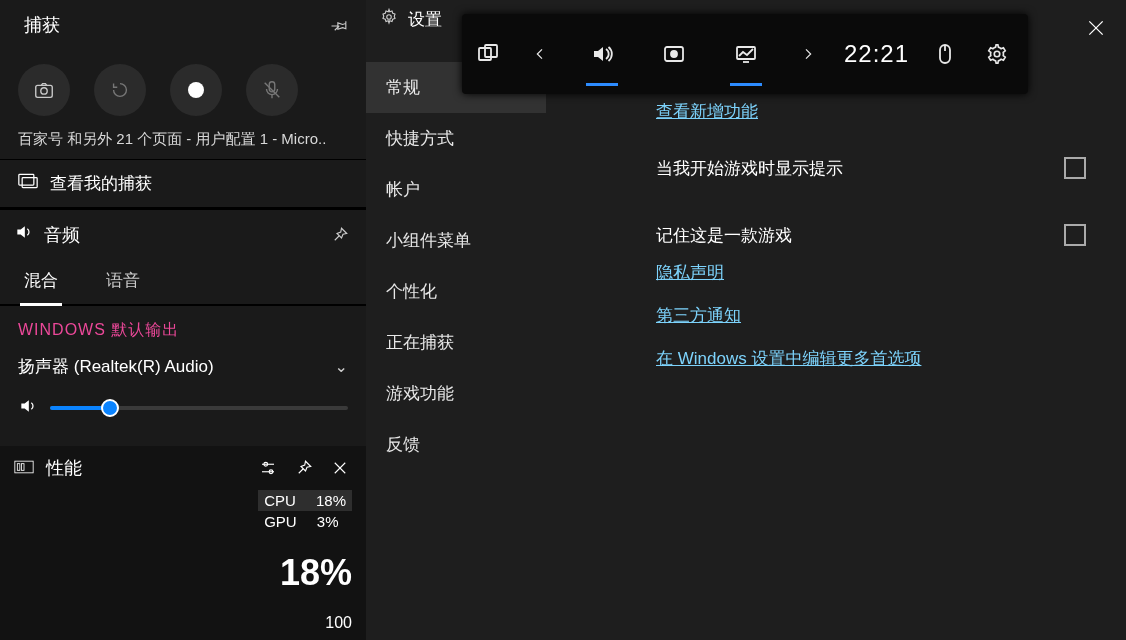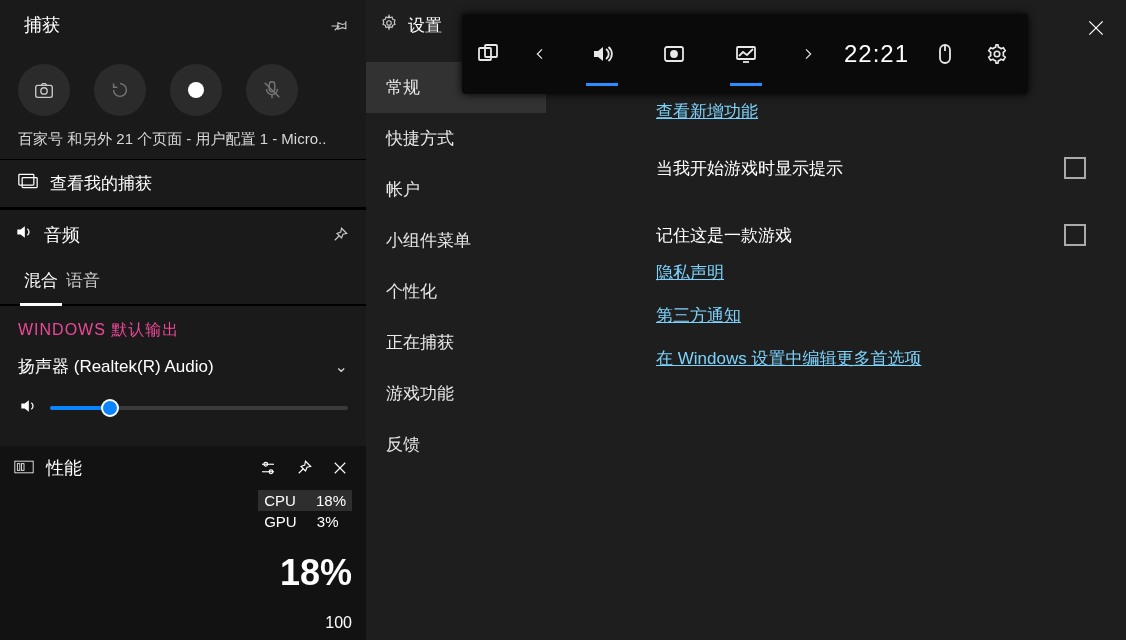--- a/index.html
+++ b/index.html
@@ -14,21 +14,21 @@
   .cap-btn { width:52px; height:52px; border-radius:50%; background:#2b2b2b; display:flex; align-items:center; justify-content:center; cursor:pointer; }
   .cap-btn.rec { background:#2b2b2b; }
   .rec-dot { width:16px; height:16px; border-radius:50%; background:#fff;}
   .cap-btn svg { width:22px; height:22px; stroke:#c8c8c8; fill:none; stroke-width:1.5;}
   .cap-btn.disabled svg { stroke:#777;}
   .cap-title { padding:0 18px 10px 18px; font-size:15px; color:#d8d8d8; white-space:nowrap; overflow:hidden; text-overflow:ellipsis; border-bottom:1px solid #000;}
   .view-cap { display:flex; align-items:center; gap:12px; padding:12px 18px; font-size:17px; border-bottom:2px solid #000;}
   .view-cap svg{ width:20px; height:16px; stroke:#fff; fill:none; stroke-width:1.5;}
   
   .aud-head { border-top:1px solid #000;}
-  .tabs { display:flex; padding:0 20px; border-bottom:2px solid #000;}
+  .tabs { display:flex; gap:40px; padding:0 20px; border-bottom:2px solid #000;}
   .tab { padding:10px 4px 12px 4px; font-size:17px; color:#ccc; cursor:pointer; position:relative;}
   .tab.active { color:#fff;}
   .tab.active::after{ content:""; position:absolute; left:0; right:0; bottom:-2px; height:3px; background:#fff;}
   .aud-body { padding:14px 18px 4px 18px;}
   .aud-label { font-size:16px; letter-spacing:1px; color:#ec4899; margin-bottom:14px;}
   .dev-row { display:flex; align-items:center; justify-content:space-between; font-size:17px; margin-bottom:18px;}
   .chev { font-size:16px; color:#ccc;}
   .vol-row { display:flex; align-items:center; gap:12px; padding:0 0 22px 0;}
   .vol-ico svg{ width:20px; height:20px; fill:#fff;}
   .slider { flex:1; height:4px; background:#3a3a3a; position:relative; border-radius:2px;}
@@ -48,21 +48,21 @@
   .perf-head .act svg{ width:18px; height:18px; stroke:#fff; fill:none; stroke-width:1.5;}
   .perf-body{ display:flex; align-items:flex-end; padding:0 14px 8px 14px; gap:20px;flex-direction:column;}
   .cpu-gpu{ font-size:15px;}
   .cpu-gpu .row{ display:flex; gap:8px; padding:2px 6px;}
   .cpu-gpu .row.hi{ background:#2e2e2e;}
   .big-pct{ font-size:36px; font-weight:600;}
   .perf-right{ margin-left:auto; font-size:16px;}
 
   
   .settings { position:absolute; left:366px; top:0; right:0; bottom:0; background:#1e1e1e; display:flex; }
-  .set-title{ position:absolute; left:14px; top:14px; display:flex; align-items:center; gap:10px; font-size:17px;}
+  .set-title{ position:absolute; left:14px; top:8px; display:flex; align-items:center; gap:10px; font-size:17px;}
   .set-close{ position:absolute; right:16px; top:14px; width:28px; height:28px; display:flex; align-items:center; justify-content:center; cursor:pointer;}
   .set-close svg{ width:20px; height:20px; stroke:#fff; stroke-width:1.5;}
   .set-nav{ width:180px; padding-top:62px; background:#1e1e1e;}
   .set-nav .item{ padding:14px 20px; font-size:17px; color:#e8e8e8; cursor:pointer;}
   .set-nav .item.active{ background:#323232;}
   .set-main{ flex:1; padding:100px 30px 20px 110px; font-size:17px; overflow:hidden;}
   .link{ color:#7dd3fc; text-decoration:underline; display:inline-block; margin-bottom:20px; cursor:pointer;}
   .chk-row{ display:flex; align-items:flex-start; justify-content:space-between; margin:14px 0; padding-right:10px;}
   .chkbox{ width:22px; height:22px; border:2px solid #aaa; cursor:pointer;}
   .sub{ color:#9a9a9a; font-size:16px; margin:-6px 0 26px 0;}

